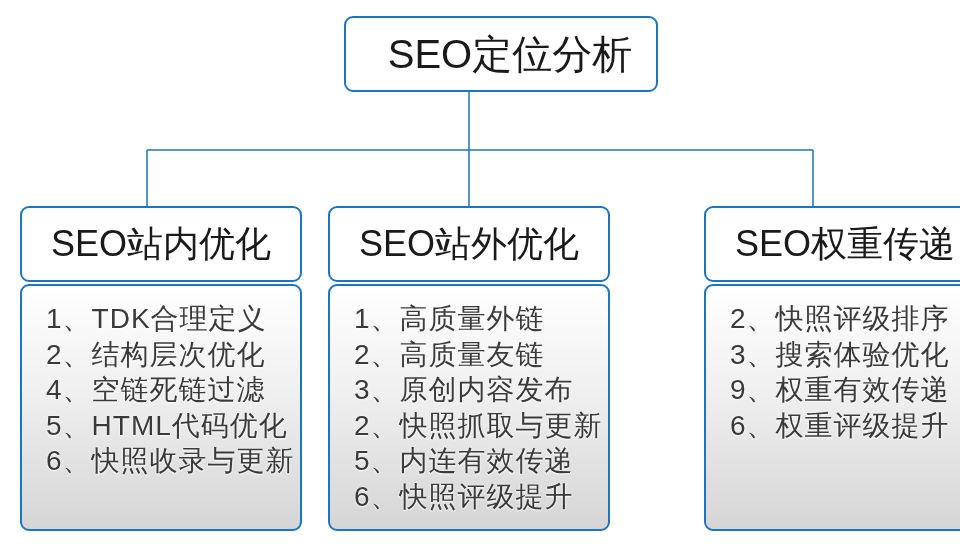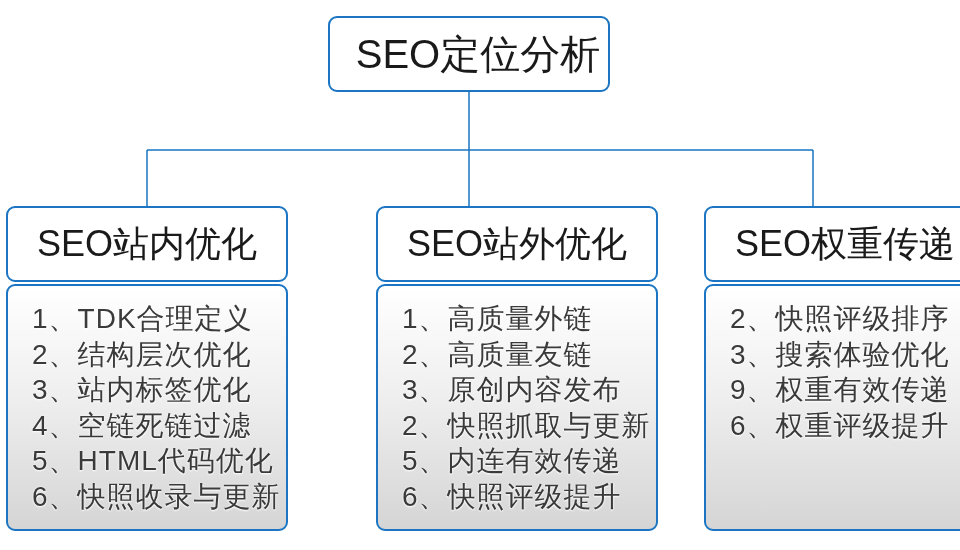--- a/index.html
+++ b/index.html
@@ -33,23 +33,23 @@
     background: #ffffff;
     border: 2px solid var(--accent);
     border-radius: 9px;
     display: flex;
     align-items: center;
     justify-content: center;
     color: #1a1a1a;
     white-space: nowrap;
   }
   .root {
-    left: 328px;
+    left: 344px;
     top: 16px;
-    width: 282px;
+    width: 314px;
     height: 76px;
     font-size: 40px;
     padding-left: 18px;
   }
   .header {
     top: 206px;
     width: 282px;
     height: 76px;
     font-size: 36px;
   }
@@ -57,22 +57,22 @@
     position: absolute;
     box-sizing: border-box;
     top: 284px;
     width: 282px;
     height: 247px;
     border: 2px solid var(--accent);
     border-radius: 9px;
     background: linear-gradient(180deg, #ffffff 0%, #efefef 45%, #d5d5d5 100%);
     padding: 15px 8px 0 24px;
   }
-  .c0 { left: 6px; }
-  .c1 { left: 328px; margin-left: 48px; }
+  .c0 { left: 20px; }
+  .c1 { left: 328px; }
   .c2 { left: 704px; }
   .item {
     font-size: 28px;
     line-height: 35.5px;
     letter-spacing: 1px;
     color: #3a3a3a;
     text-shadow: 0 0 2px #ffffff, 0 1px 2px #ffffff;
     white-space: nowrap;
   }
 </style>
@@ -88,21 +88,20 @@
   <div class="node root">
     <span>SEO定位分析</span>
   </div>
 
   <div class="node header c0">
     <span>SEO站内优化</span>
   </div>
   <div class="list c0">
     <div class="item">1、TDK合理定义</div>
     <div class="item">2、结构层次优化</div>
-    <div class="item">3、站内标签优化</div>
     <div class="item">4、空链死链过滤</div>
     <div class="item">5、HTML代码优化</div>
     <div class="item">6、快照收录与更新</div>
   </div>
 
   <div class="node header c1">
     <span>SEO站外优化</span>
   </div>
   <div class="list c1">
     <div class="item">1、高质量外链</div>

